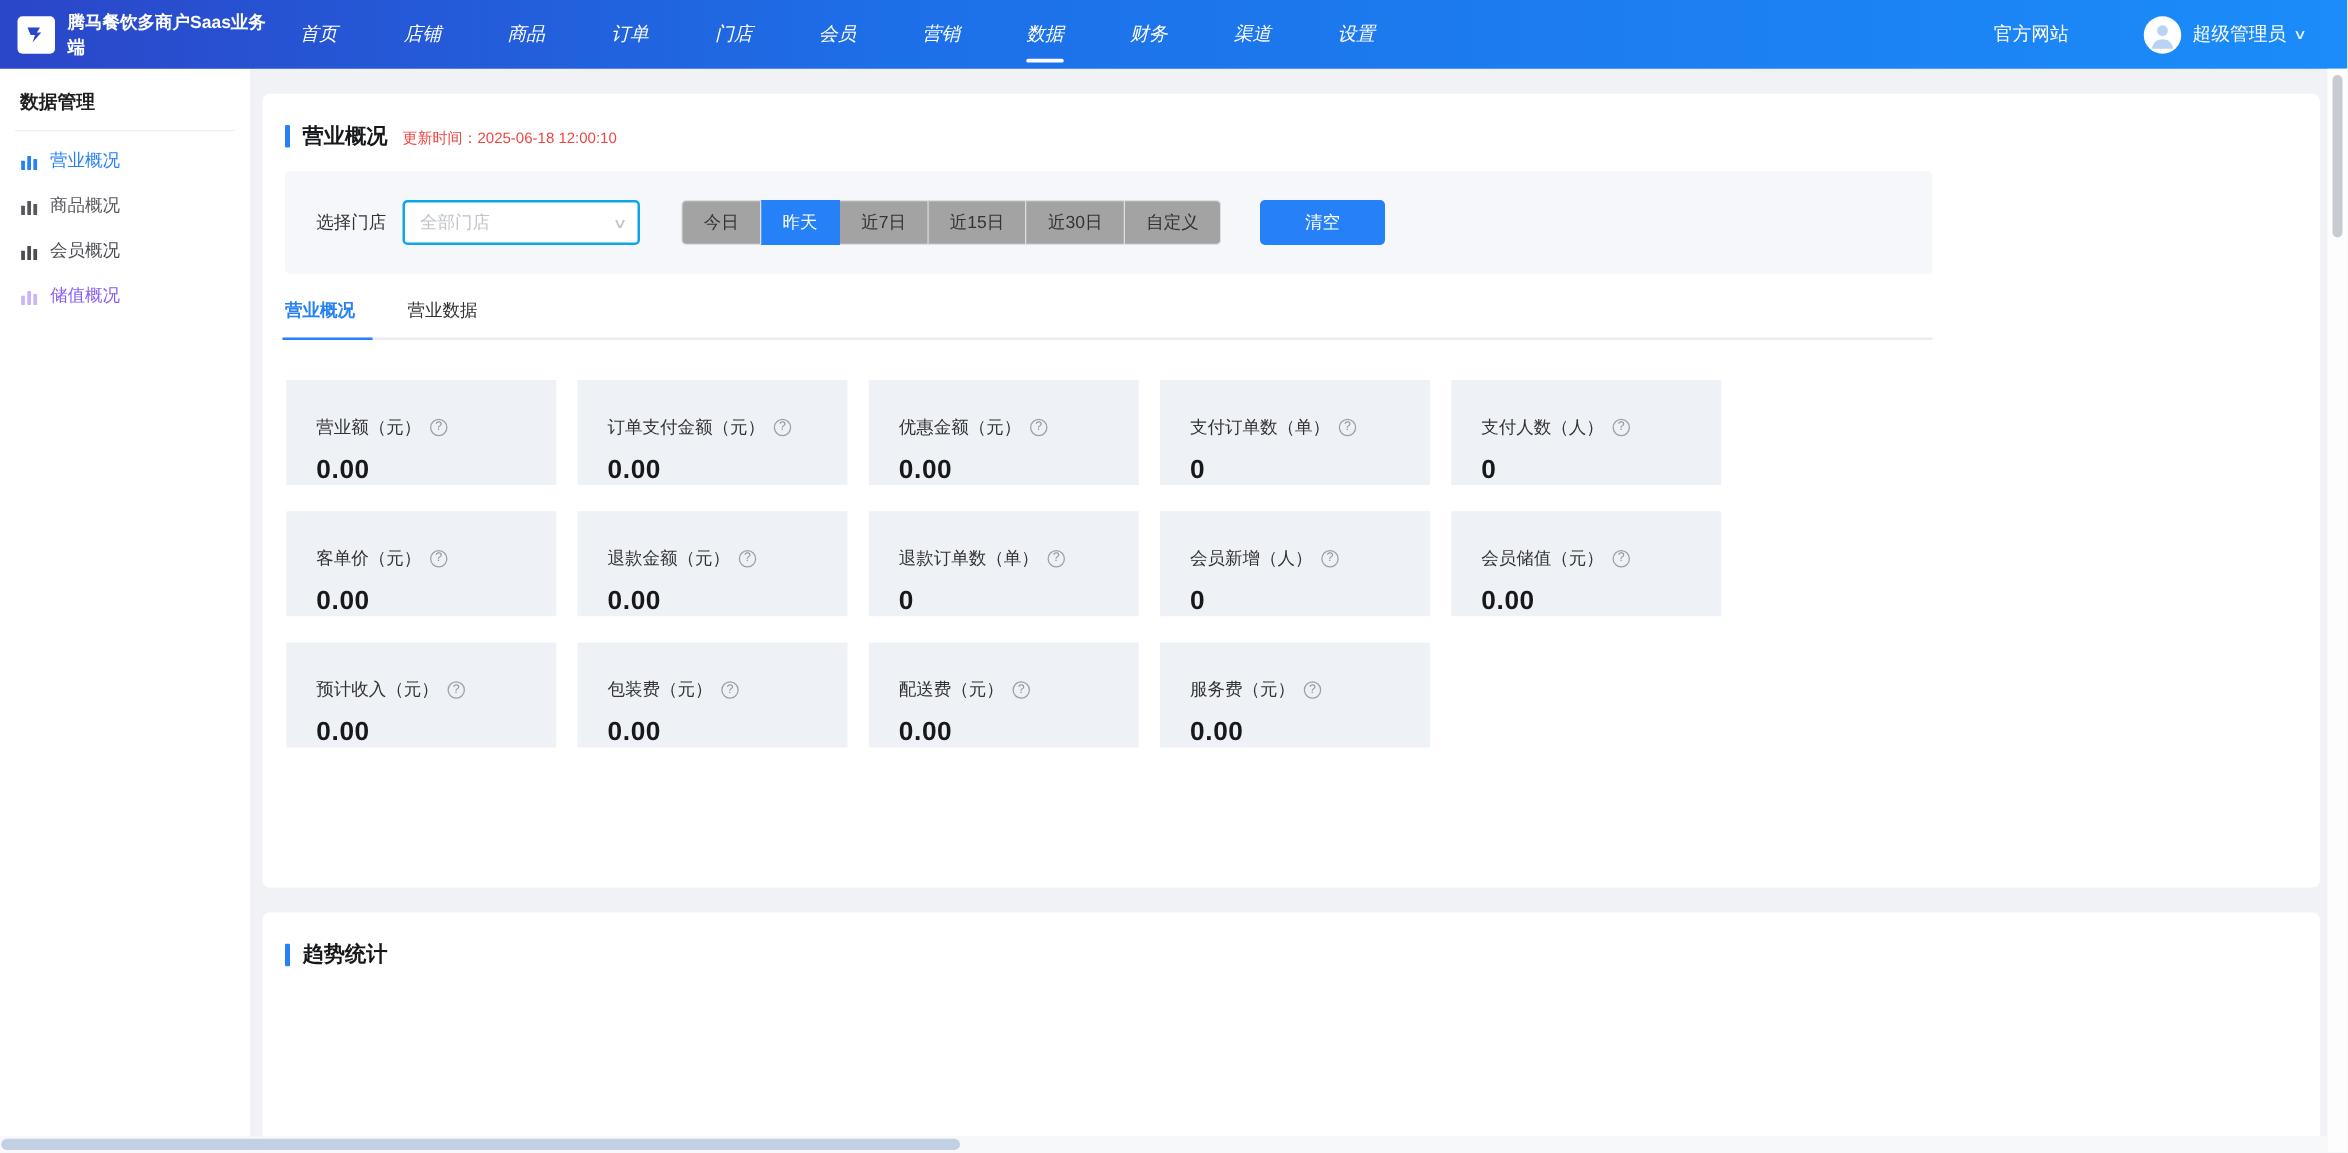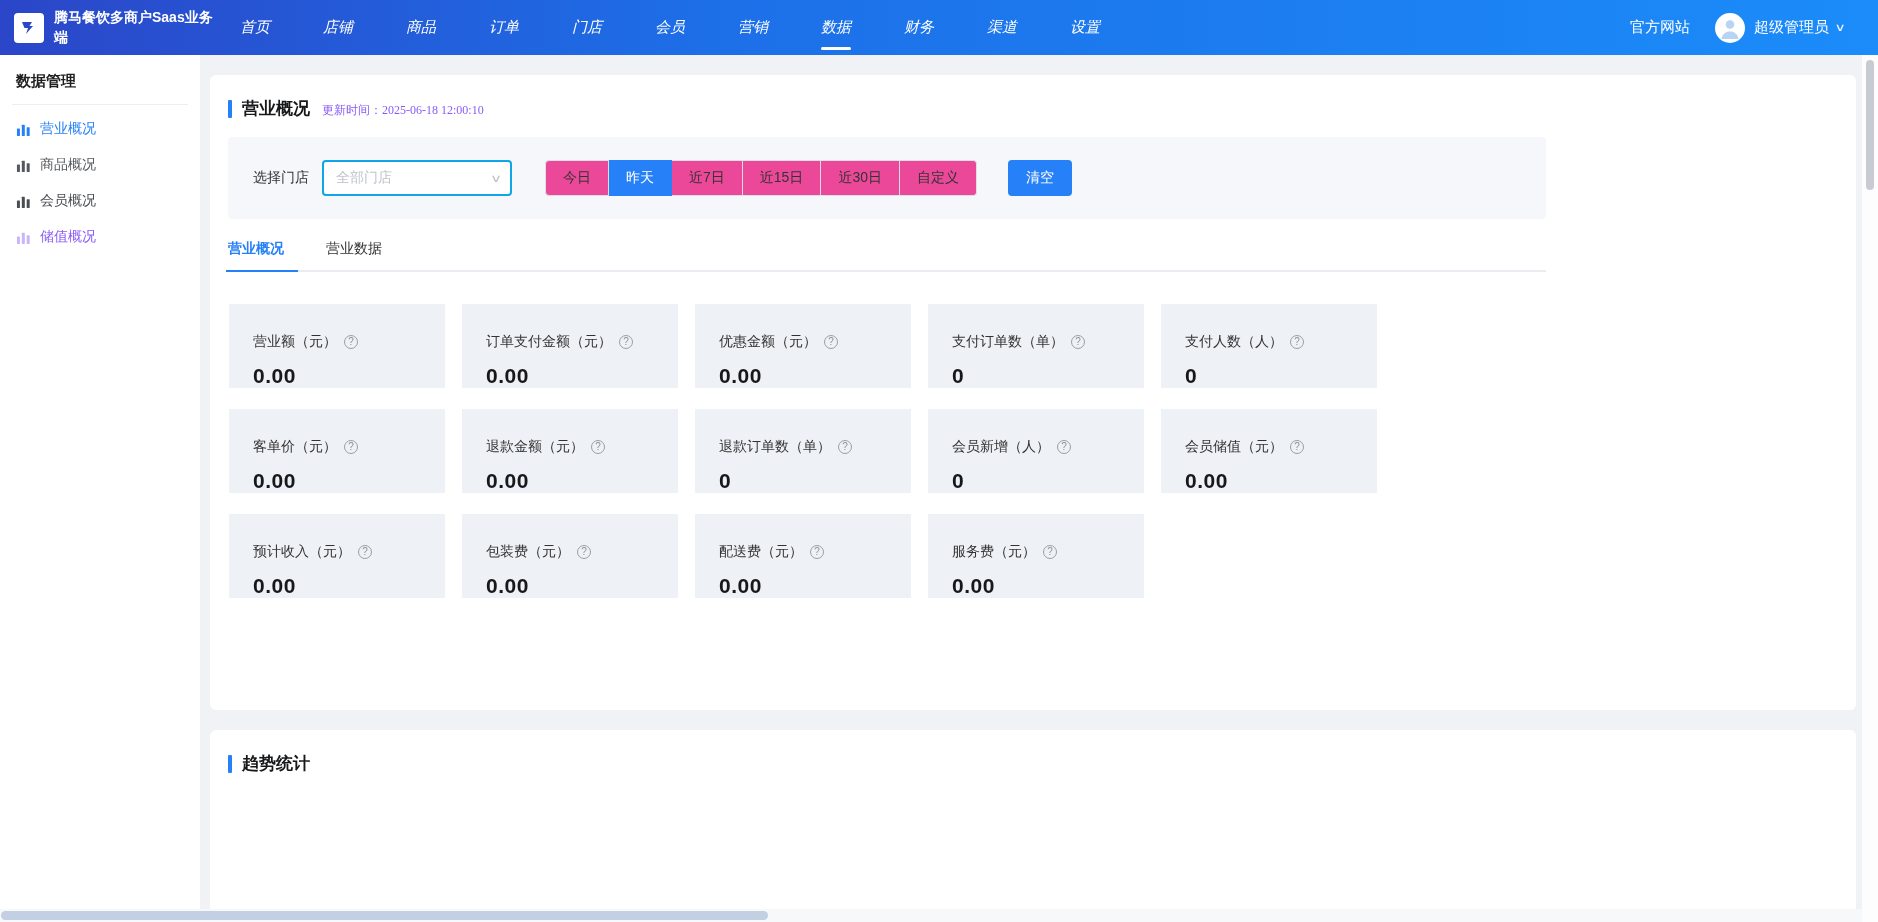--- a/index.html
+++ b/index.html
@@ -14,21 +14,21 @@
   .logo-wrap { display:flex; align-items:center; padding-left:14px; width:228px; flex:none; }
   .logo-box { width:30px; height:30px; background:#fff; border-radius:4px; margin-right:10px; flex:none;
     display:flex; align-items:center; justify-content:center; }
   .logo-text { font-size:14px; font-weight:bold; line-height:1.4; width:168px; }
   .nav { display:flex; height:100%; align-items:stretch;font-style:italic; }
   .nav-item { position:relative; display:flex; align-items:center; padding:0 12px; margin-right:29px;
     font-size:15px; cursor:pointer; white-space:nowrap; }
   .nav-item.active::after { content:''; position:absolute; left:50%; transform:translateX(-50%);
     bottom:5px; width:30px; height:3px; background:#fff; border-radius:2px; }
   .header-right { margin-left:auto; display:flex; align-items:center; padding-right:34px; }
-  .site-link { font-size:15px; margin-right:25px; cursor:pointer; }
+  .site-link { font-size:15px; margin-right:60px; cursor:pointer; }
   .avatar { width:30px; height:30px; border-radius:50%; background:#fff; margin-right:9px;
     display:flex; align-items:center; justify-content:center; overflow:hidden; }
   .username { font-size:15px; }
   .user-chev { font-size:11px; margin-left:7px; transform:scaleX(1.4); opacity:.9; }
 
   
   .sidebar { position:absolute; top:55px; left:0; width:200px; bottom:0; background:#fff; }
   .side-title { font-size:15px; font-weight:bold; color:#1f1f1f; padding:17px 16px 13px; }
   .side-divider { height:1px; background:#ebeef5; margin:0 12px 6px; }
   .side-item { display:flex; align-items:center; gap:9px; padding:9px 16px; font-size:14px;
@@ -40,37 +40,37 @@
   .side-item:nth-child(4) { color:#8b5cf6; }
 
   
   .main { position:absolute; left:200px; top:55px; right:16px; bottom:0; }
   .card { background:#fff; border-radius:6px; }
   .main-card { margin:20px 6px 0 10px; height:635px; overflow:hidden; }
   .trend-card { margin:20px 6px 0 10px; height:200px; }
   .sec-head { display:flex; align-items:center; padding:22px 24px 0 18px; }
   .blue-bar { width:4px; height:18px; background:var(--primary); border-radius:1px; margin-right:10px; flex:none; }
   .sec-title { font-size:17px; font-weight:bold; color:#17181a; }
-  .updated { font-size:12px; color:#8b5cf6; margin-left:12px; padding-top:3px;font-family:Liberation Serif, serif; }
+  .updated { font-size:12px; color:#ef4444; margin-left:12px; padding-top:3px; }
 
   
   .filter-bar { margin:17px 0 0 18px; width:1318px; height:82px; background:#f5f7fa; border-radius:4px;
     display:flex; align-items:center; padding-left:25px; }
   .f-label { font-size:14px; color:#333; margin-right:13px; }
   .select { width:190px; height:36px; background:#fff; border:2px solid #0ea5e9; border-radius:4px;
     display:flex; align-items:center; padding:0 10px 0 12px; cursor:pointer; }
   .select .ph { font-size:14px; color:#bfc4cc; flex:1; }
   .sel-chev { font-size:11px; color:#c0c4cc; transform:scaleX(1.5); }
   .btn-group { display:flex; margin-left:33px; }
-  .d-btn { height:36px; padding:0 17px; background:#ec4899; border:1px solid #dcdfe6; border-left-width:0;
+  .d-btn { height:36px; padding:0 17px; background:#a3a3a3; border:1px solid #dcdfe6; border-left-width:0;
     font-size:14px; color:#333; display:flex; align-items:center; cursor:pointer; white-space:nowrap; }
   .d-btn:first-child { border-left-width:1px; border-radius:4px 0 0 4px; }
   .d-btn:last-child { border-radius:0 4px 4px 0; }
   .d-btn.active { background:var(--primary); border-color:var(--primary); color:#fff; }
-  .clear-btn { margin-left:31px; height:36px; padding:0 18px; background:var(--primary); color:#fff;
+  .clear-btn { margin-left:31px; height:36px; padding:0 36px; background:var(--primary); color:#fff;
     border:none; border-radius:4px; font-size:14px; cursor:pointer; font-family:inherit; }
 
   
   .tabs { margin:21px 0 0 18px; width:1318px; display:flex; border-bottom:2px solid #e9edf2; }
   .tab { font-size:14px; color:#303133; padding-bottom:12px; margin-right:42px; position:relative; cursor:pointer; }
   .tab.active { color:var(--primary); font-weight:bold; }
   .tab.active::after { content:''; position:absolute; left:-2px; right:-14px; bottom:-2px; height:2px;
     background:var(--primary); }
 
   

